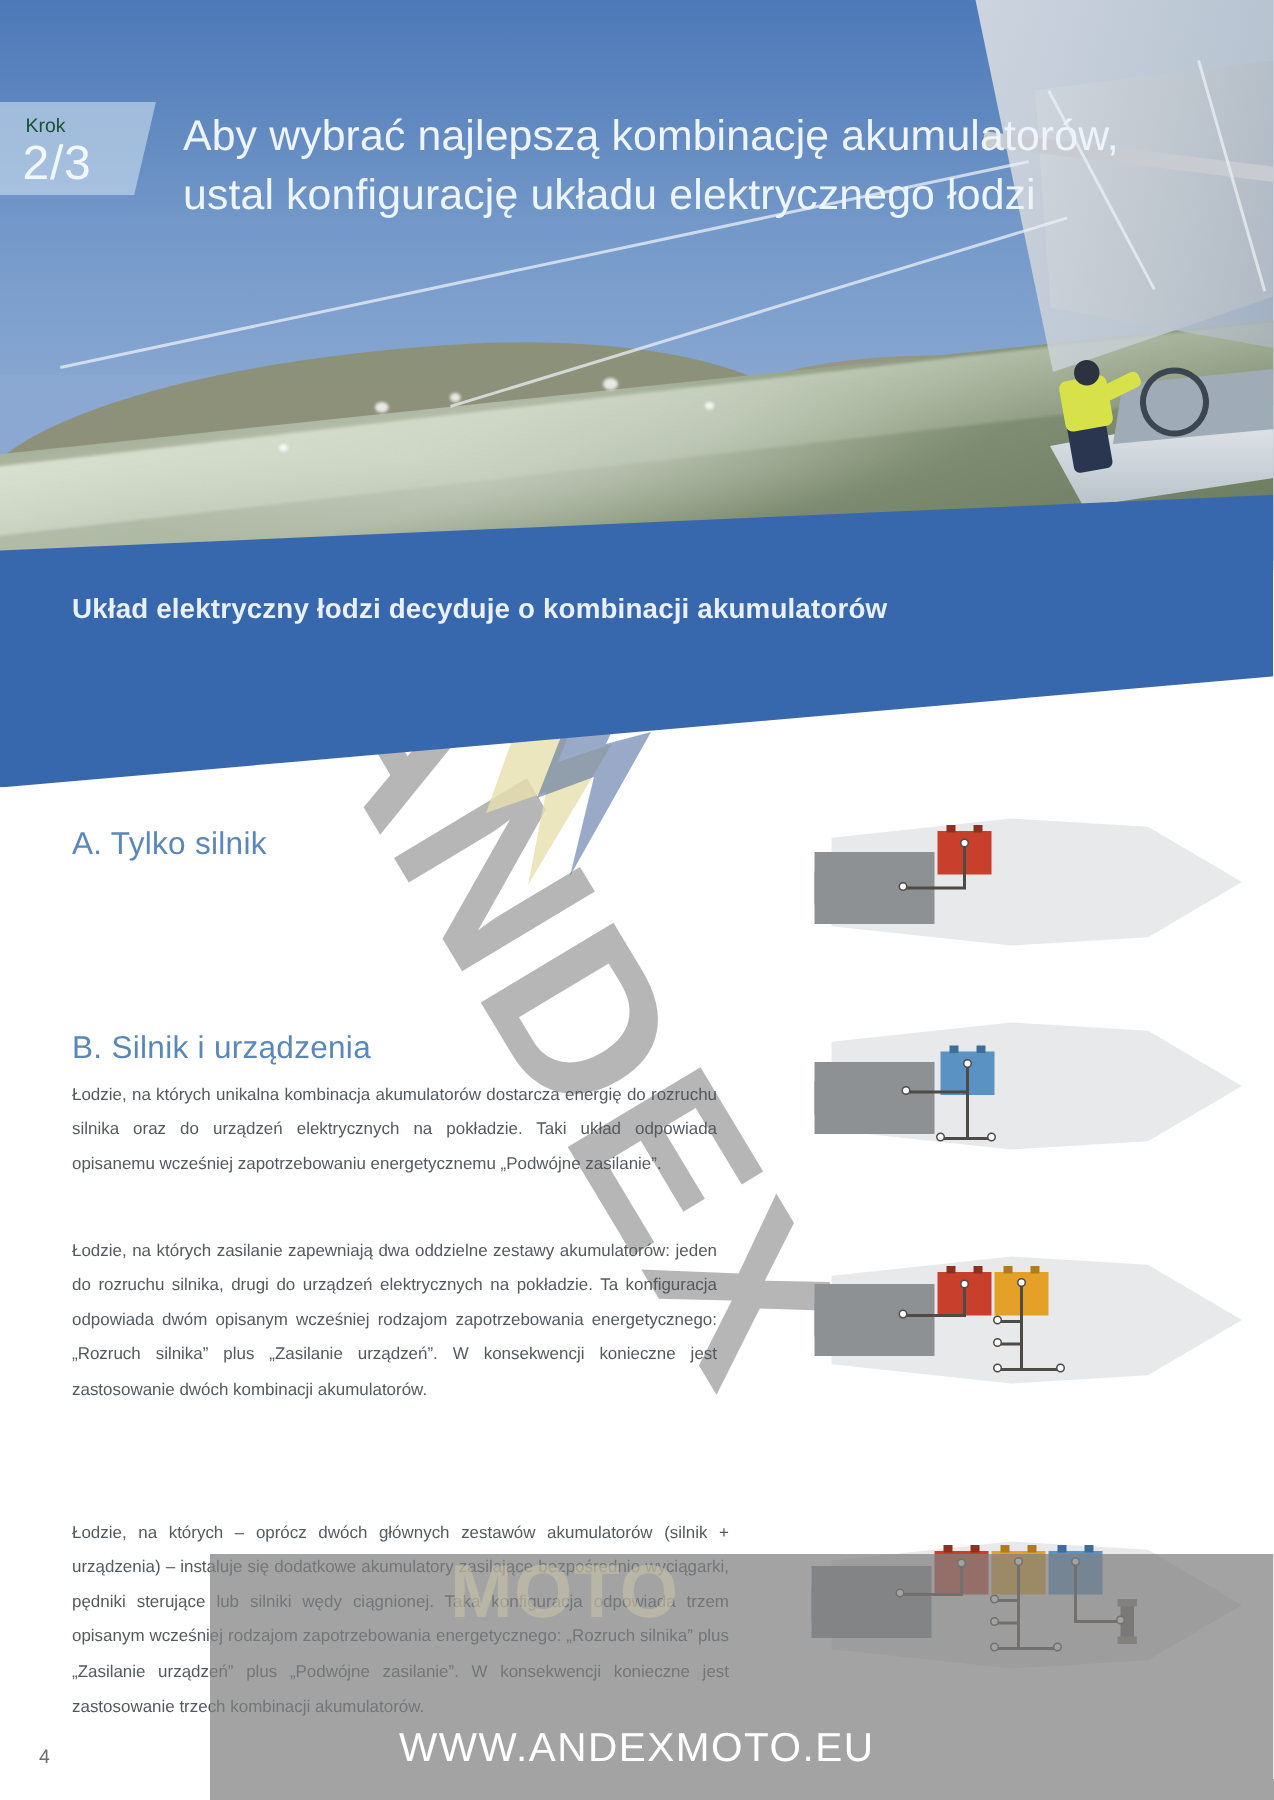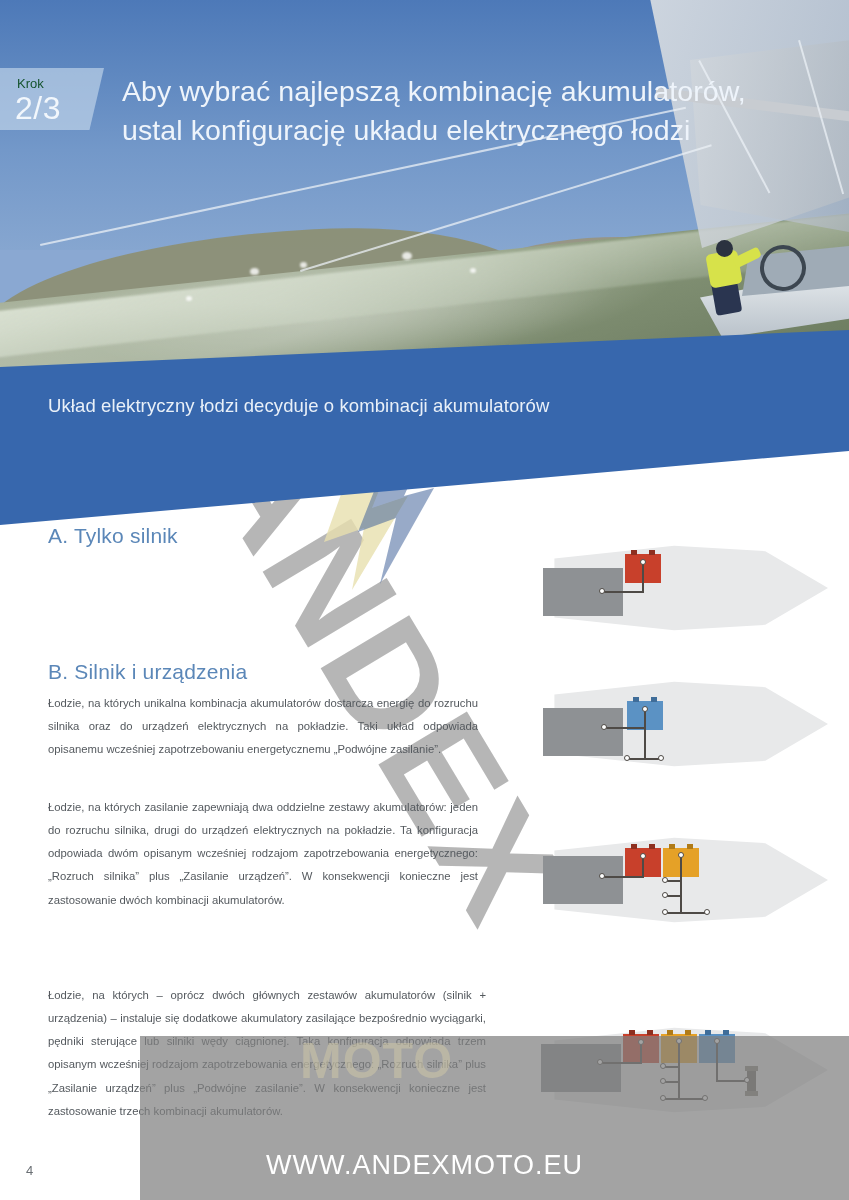--- a/index.html
+++ b/index.html
@@ -117,21 +117,21 @@
 
   
   #blue-band {
     position:absolute; left:0; top:330px; width:849px; height:195px;
     background:#3767ad;
     clip-path:polygon(0% 19%, 849px 0%, 849px 62%, 0% 100%);
     z-index:4;
   }
   #band-text {
     position:absolute; left:48px; top:392px; z-index:6;
-    color:#e9f0f8; font-size:18.5px; font-weight:normal; line-height:1.47;
+    color:#e9f0f8; font-size:18.5px; font-weight:bold; line-height:1.47;
     letter-spacing:.1px;
   }
 
   
   #krok-badge {
     position:absolute; left:0; top:68px; width:104px; height:62px;
     background:rgba(202,220,237,.62);
     clip-path:polygon(0% 0%, 100% 0%, 86% 100%, 0% 100%);
     z-index:5;
   }
@@ -158,21 +158,21 @@
     letter-spacing:4px; white-space:nowrap;
     transform:rotate(59deg); transform-origin:0 0;
     left:318px; top:396px;
   }
   .wm-logo {
     position:absolute; left:300px; top:404px; z-index:2;
     width:180px; height:190px; opacity:.95;
   }
 
   
-  .section { position:absolute; z-index:5; }
+  .section { position:absolute; z-index:5;margin-top:27px; }
   .sec-head {
     color:#5b87b8; font-size:21px; font-weight:300; letter-spacing:.2px;
     margin-bottom:8px;
   }
   .sec-body {
     color:#54595e; font-size:11.3px; line-height:2.05;
     text-align:justify; width:430px;
   }
 
   

